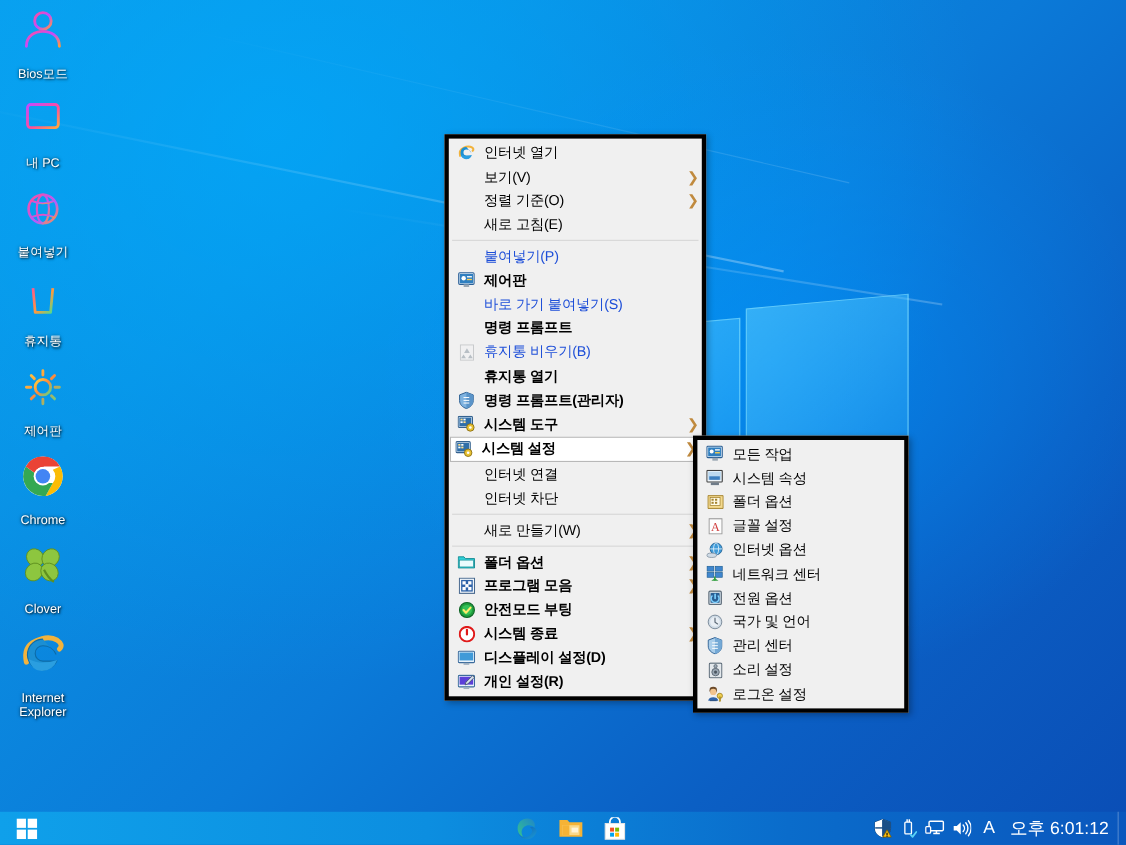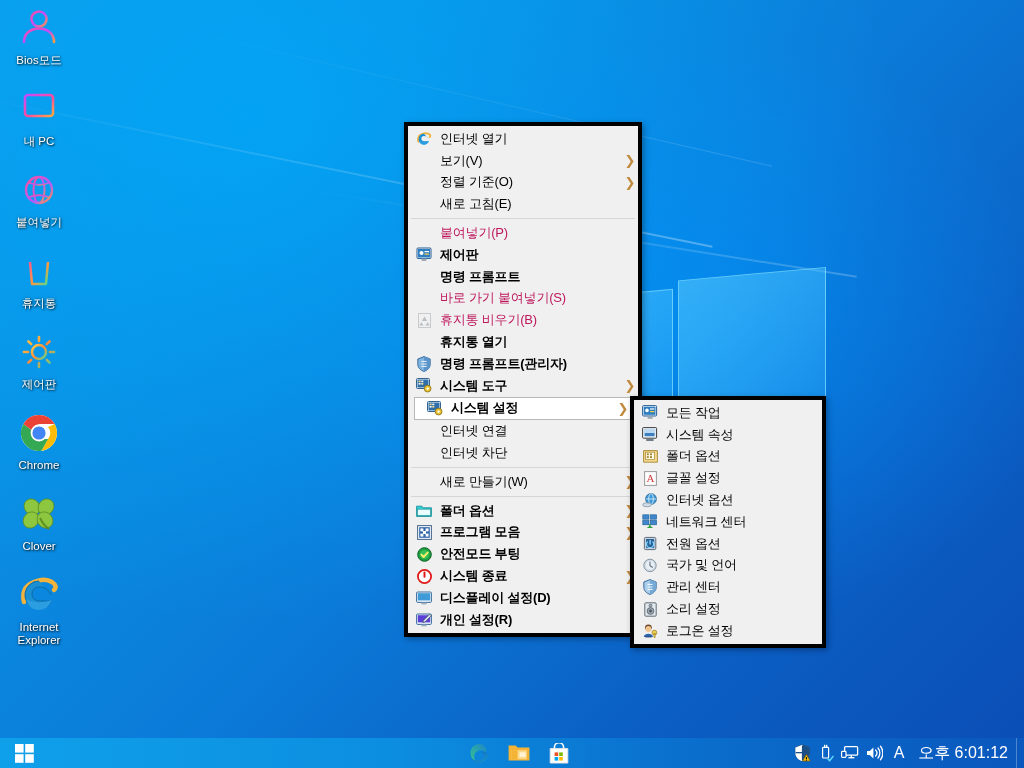--- a/index.html
+++ b/index.html
@@ -33,40 +33,40 @@
   #p1{left:0;top:0;width:131px;height:137px;}
   #p2{left:138px;top:-8px;width:146px;height:145px;}
   #p3{left:0;top:144px;width:131px;height:140px;}
   #p4{left:138px;top:144px;width:146px;height:148px;}
 
   
   #desk-icons{position:absolute;left:0;top:4px;width:78px;}
   .dicon{width:78px;height:81px;display:flex;flex-direction:column;align-items:center;
      justify-content:flex-start;margin-bottom:0px;}
   .dicon .glyph{width:48px;height:48px;display:flex;align-items:center;justify-content:center;}
-  .dicon .lbl{margin-top:2px;color:#fff;font-size:11.5px;line-height:12.5px;text-align:center;
+  .dicon .lbl{margin-top:10px;color:#fff;font-size:11.5px;line-height:12.5px;text-align:center;
      text-shadow:1px 1px 2px rgba(0,0,0,0.75),0 0 3px rgba(0,0,0,0.6);max-width:76px;}
 
   
   .menu{
     position:absolute;background:#f0f0f0;border:4px solid #000000;
     box-shadow:2px 2px 6px rgba(0,0,0,0.32);
     font-size:13px;color:#000;padding:2px 0;
   }
   #main-menu{left:404px;top:122px;width:230px;}
   #sub-menu{left:630px;top:396px;width:188px;}
 
   .mi{height:21.8px;display:flex;align-items:center;position:relative;padding:0 0 0 4px;cursor:default;}
   .mi .ico{width:24px;height:18px;flex:0 0 24px;display:flex;align-items:center;justify-content:center;}
   .mi .txt{flex:1;padding-left:4px;white-space:nowrap;letter-spacing:-0.2px;}
   .mi.bold .txt{font-weight:bold;}
-  .mi.disabled .txt{color:#be185d;}
+  .mi.disabled .txt{color:#1d4ed8;}
   .mi.disabled .ico{opacity:0.45;filter:grayscale(0.8);}
   .mi .arrow{width:16px;flex:0 0 16px;color:#c08a3e;font-size:13px;text-align:center;}
-  .mi.sel{background:#ffffff;border:1px solid #b8b8b8;height:21.8px;margin:0 6px;padding-left:8px;}
+  .mi.sel{background:#ffffff;border:1px solid #b8b8b8;height:21.8px;margin:0 1px;padding-left:0;}
   .sep{height:1px;background:#d6d6d6;margin:3px 3px;}
 
   
   #taskbar{position:absolute;left:0;bottom:0;width:1024px;height:30px;
     background:linear-gradient(90deg,#0fa0ea 0%,#0c8ee0 38%,#0a6ccb 70%,#0a57bd 100%);
     display:flex;align-items:center;}
   #start-btn{width:48px;height:30px;display:flex;align-items:center;justify-content:center;}
   .tb-icons{display:flex;align-items:center;gap:18px;margin-left:420px;}
   .tb-ic{width:22px;height:22px;display:flex;align-items:center;justify-content:center;}
   #tray{position:absolute;right:0;top:0;height:30px;display:flex;align-items:center;gap:0px;}
@@ -279,29 +279,29 @@
         <circle cx="5.5" cy="6" r="2" fill="#fff"></circle>
         <rect x="8.5" y="4" width="4.5" height="1.2" fill="#fff"></rect>
         <rect x="8.5" y="6.5" width="4.5" height="1.2" fill="#ffd04a"></rect>
         <rect x="5.5" y="11.5" width="5" height="2.4" fill="#9aa7b3"></rect>
       </svg>
     </span>
     <span class="txt">제어판</span>
     <span class="arrow"></span>
   </div>
 
+  <div class="mi disabled">
+    <span class="ico"></span>
+    <span class="txt">바로 가기 붙여넣기(S)</span>
+    <span class="arrow"></span>
+  </div>
+
   <div class="mi bold">
     <span class="ico"></span>
     <span class="txt">명령 프롬프트</span>
-    <span class="arrow"></span>
-  </div>
-
-  <div class="mi disabled">
-    <span class="ico"></span>
-    <span class="txt">바로 가기 붙여넣기(S)</span>
     <span class="arrow"></span>
   </div>
 
   <div class="mi disabled">
     <span class="ico">
       <svg width="13" height="15" viewBox="0 0 13 15">
         <rect x="0.5" y="0.5" width="12" height="14" fill="#eef3f8" stroke="#8aa0b5"></rect>
         <path d="M6.5 3.5 l2.6 4.5 h-5.2z" fill="#3f8ed0"></path>
         <path d="M3.4 9.2 l2.2 3.4 h-4.4z" fill="#3f8ed0"></path>
         <path d="M9.6 9.2 l2.2 3.4 h-4.4z" fill="#3f8ed0"></path>

